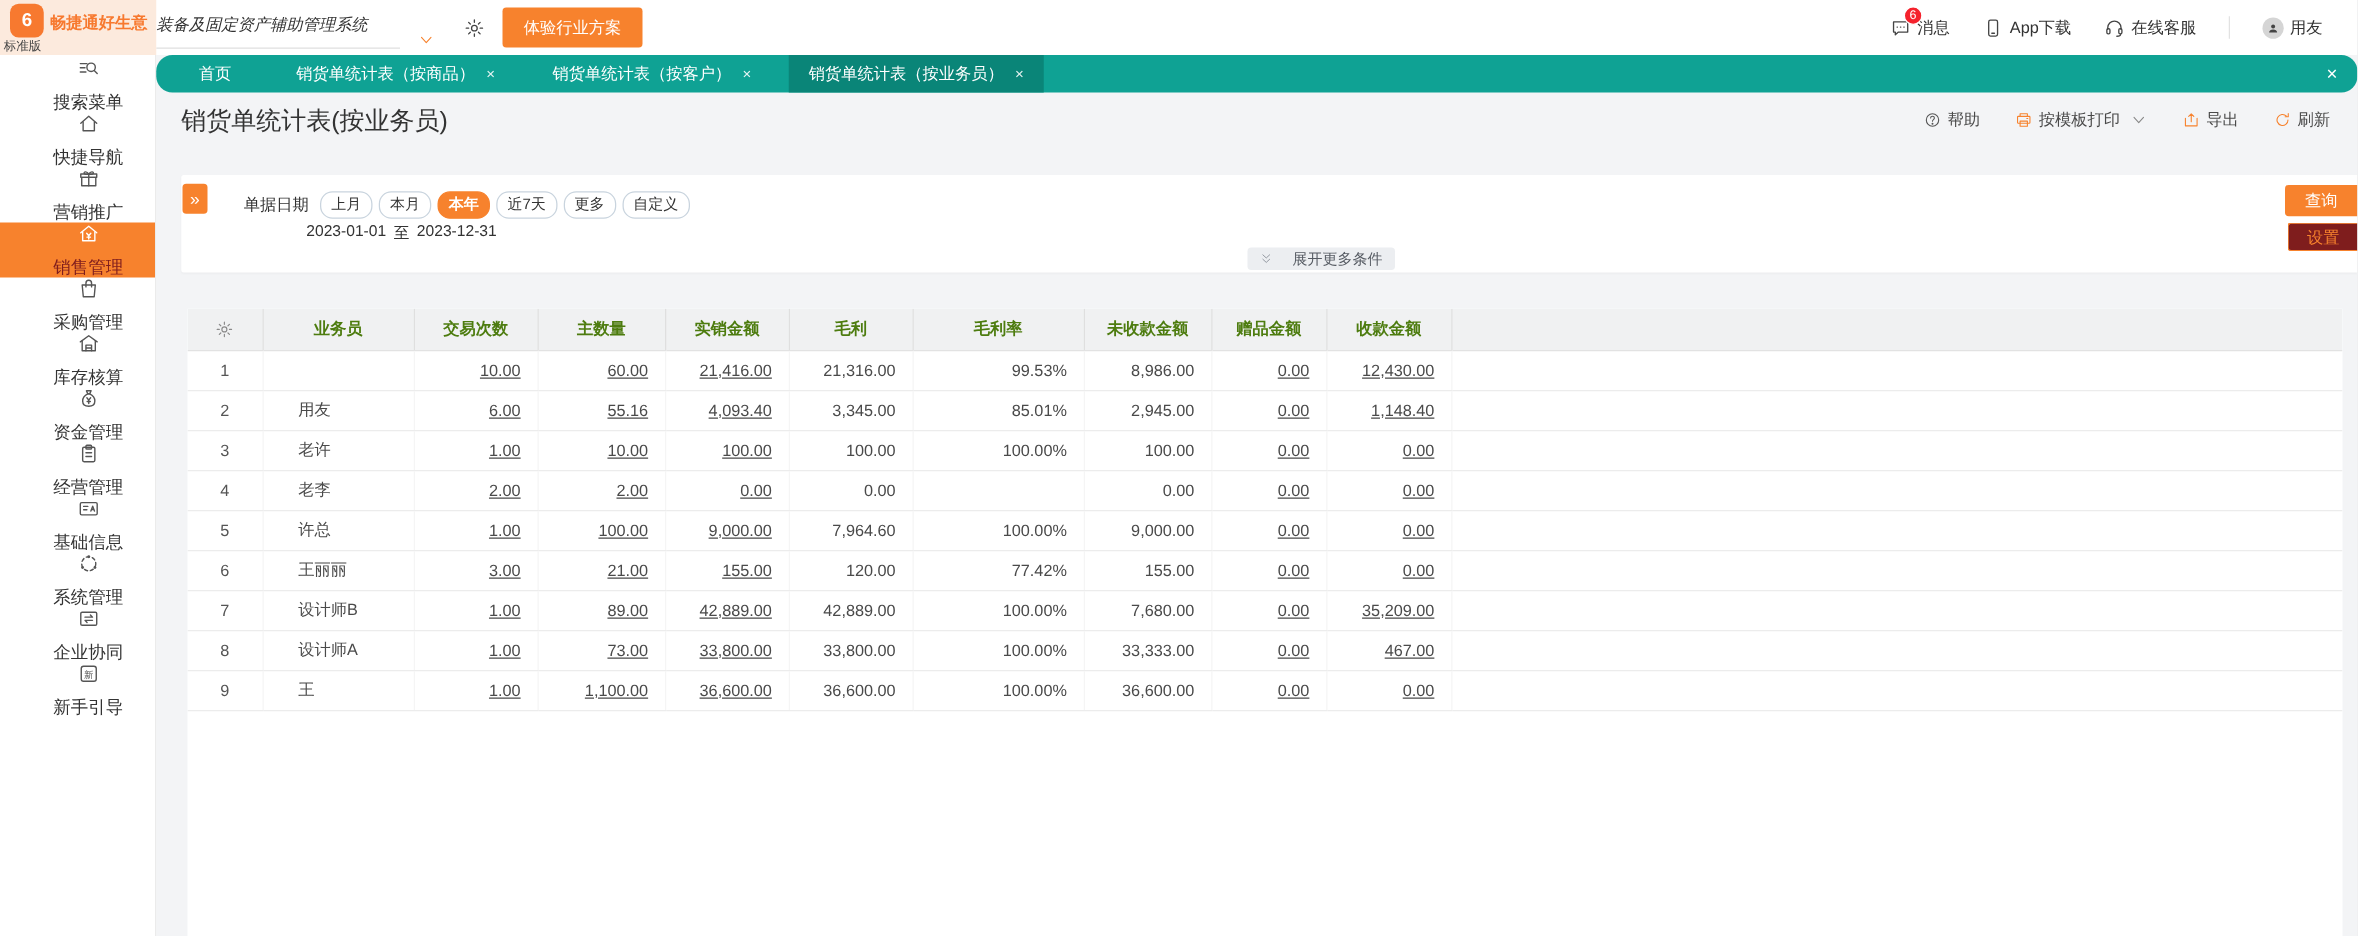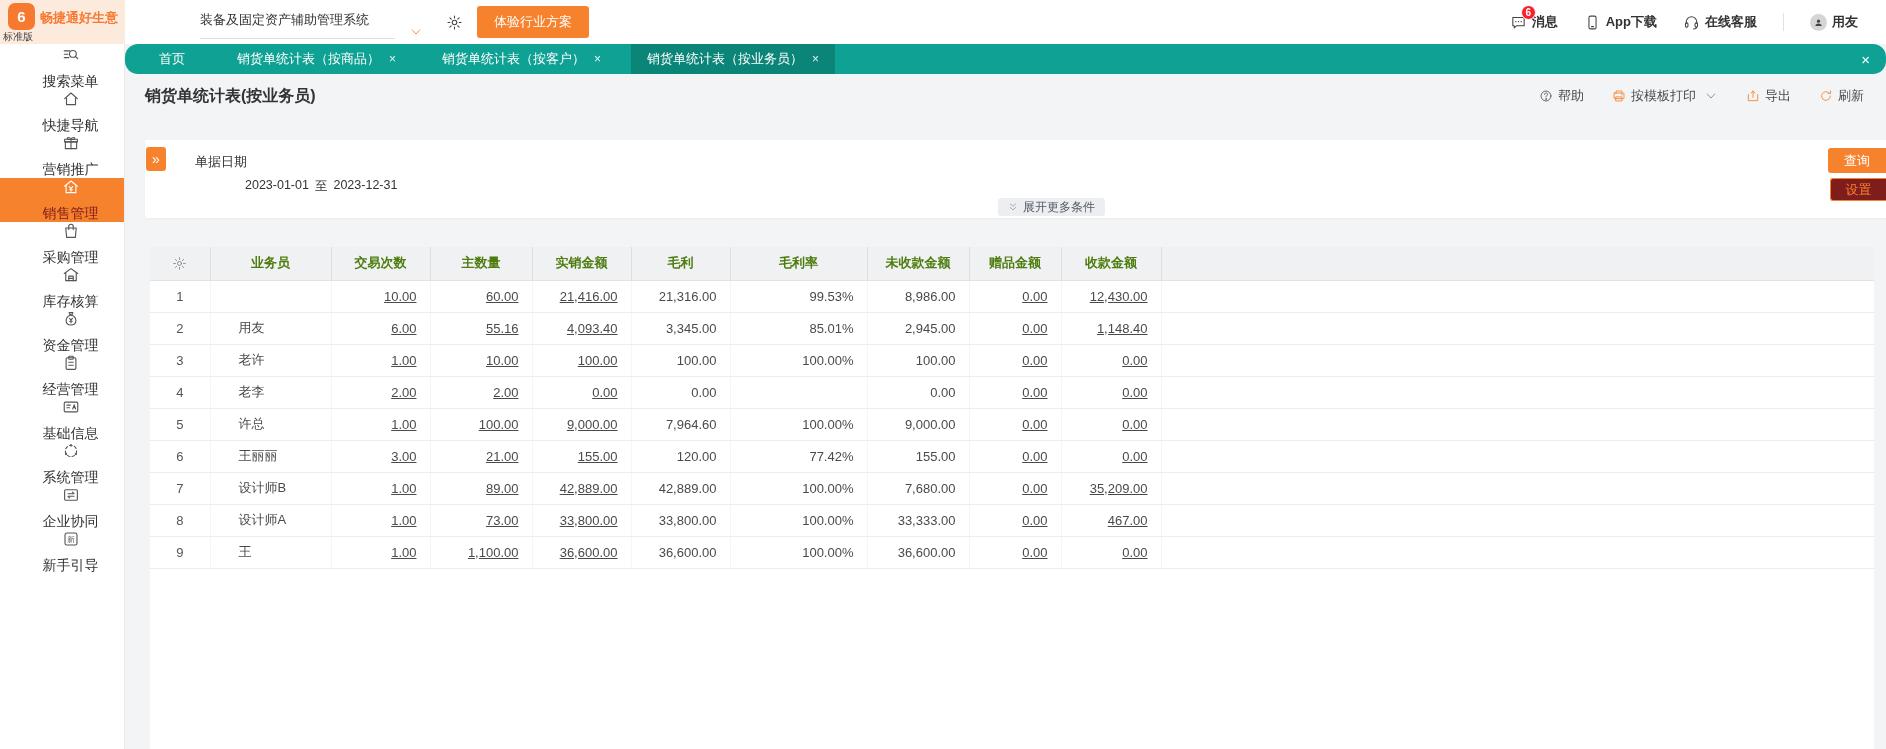--- a/index.html
+++ b/index.html
@@ -6,26 +6,26 @@
   html,body { background:#e9eaec; }
   body { font-family:"Liberation Sans","DejaVu Sans",sans-serif; }
   .app { width:1886px; height:749px; background:#f3f4f6; display:flex; flex-direction:column; overflow:hidden; color:#333; }
 
   
   .topbar { height:44px; flex:0 0 44px; background:#fff; display:flex; align-items:center; }
   .logo-block { width:125px; height:44px; flex:0 0 125px; background:#fceadd; position:relative; }
   .logo-mark { position:absolute; left:8px; top:3px; width:27px; height:27px; background:#f7792f; border-radius:7px; color:#fff; font-weight:bold; font-size:15px; display:flex; align-items:center; justify-content:center; }
   .logo-title { position:absolute; left:40px; top:9px; color:#f7792f; font-weight:bold; font-size:13px; white-space:nowrap; }
   .logo-sub { position:absolute; left:3px; top:30px; font-size:10px; color:#444; }
-  .sys-select { margin-left:75px; display:flex; align-items:flex-end; cursor:pointer; }
+  .sys-select { display:flex; align-items:flex-end; cursor:pointer;font-style:italic; }
   .sys-select .sys-label { font-size:13px; color:#333; border-bottom:1px solid #e0e0e0; padding:5px 26px 9px 0; }
   .sys-caret { width:14px; height:14px; color:#f7822d; margin-left:14px; }
   .gear-top { margin-left:23px; width:17px; height:17px; color:#444; cursor:pointer; }
   .trial-btn { margin-left:14px; background:#f7822d; color:#fff; font-size:13px; padding:7px 17px; border-radius:3px; border:none; cursor:pointer; }
-  .top-right { margin-left:auto; display:flex; align-items:center; gap:26px; padding-right:28px; font-size:13px; color:#333;font-weight:bold; }
+  .top-right { margin-left:auto; display:flex; align-items:center; gap:26px; padding-right:28px; font-size:13px; color:#333; }
   .tr-item { display:flex; align-items:center; gap:5px; cursor:pointer; position:relative; }
   .tr-item .icon { width:17px; height:17px; color:#444; }
   .badge { position:absolute; top:-8px; left:11px; background:#f5222d; color:#fff; font-size:10px; min-width:15px; height:15px; border-radius:8px; display:flex; align-items:center; justify-content:center; padding:0 3px; border:1px solid #fff; }
   .divider-v { width:1px; height:18px; background:#e2e2e2; }
   .avatar { width:26px; height:26px; border-radius:50%; background:#d5d5d5; color:#fff; padding:4px; }
 
   
   .body { flex:1; display:flex; min-height:0; }
   .sidebar { width:125px; flex:0 0 125px; background:#fff; border-right:1px solid #ebebeb; padding-top:2px; }
   .side-item { height:44px; display:flex; align-items:center; padding-left:17px; gap:9px; font-size:14px; color:#333; cursor:pointer; white-space:nowrap;flex-direction:column; }
@@ -38,21 +38,21 @@
   
   .tabbar { height:30px; flex:0 0 30px; background:#0fa294; display:flex; align-items:stretch; color:#fff; font-size:13px;border-radius:13px; }
   .tab { display:flex; align-items:center; gap:9px; padding:0 16px; margin-left:14px; cursor:pointer; white-space:nowrap; }
   .tab.first { padding:0 22px; margin-left:12px; }
   .tab.active { background:#0a8578; }
   .tab-close { font-size:12px; opacity:.9; }
   .tabbar-close { margin-left:auto; margin-right:16px; align-self:center; font-size:15px; line-height:1; cursor:pointer; }
 
   
   .titlebar { height:44px; flex:0 0 44px; display:flex; align-items:center; padding:0 22px 0 20px; }
-  .page-title { font-size:16px; color:#333;font-weight:bold; }
+  .page-title { font-size:20px; color:#333; }
   .toolbar { margin-left:auto; display:flex; align-items:center; gap:28px; font-size:13px; color:#4a4a4a; }
   .tool-item { display:flex; align-items:center; gap:5px; cursor:pointer; }
   .tool-item .icon { width:14px; height:14px; display:block; }
   .icon.orange { color:#f7822d; }
   .icon.gray { color:#555; }
   .print-caret { width:11px; height:11px; color:#888; margin-left:3px; }
 
   
   .filter-card { margin:22px 0 0 20px; background:#fff; height:78px; flex:0 0 78px; position:relative; border-radius:2px 0 0 2px; box-shadow:0 1px 2px rgba(0,0,0,.03); }
   .collapse-btn { position:absolute; left:1px; top:7px; width:20px; height:24px; background:#f7822d; color:#fff; border-radius:3px; display:flex; align-items:center; justify-content:center; font-size:14px; cursor:pointer; }
@@ -62,21 +62,21 @@
   .pill { border:1px solid #c9d4de; border-radius:10px; font-size:12px; padding:1px 8px 2px; color:#333; background:#fff; cursor:pointer; white-space:nowrap; }
   .pill.active { background:#f7822d; border-color:#f7822d; color:#fff; font-weight:bold; }
   .f-dates { position:absolute; left:100px; top:38px; font-size:12.5px; color:#333; display:flex; gap:6px; cursor:pointer; }
   .f-docno { position:absolute; left:625px; top:14px; display:flex; gap:10px; align-items:flex-start; }
   .u-input { width:432px; height:21px; border:none; border-bottom:1px solid #dcdcdc; background:transparent; outline:none; font-size:13px; }
   .f-doctype { position:absolute; left:1311px; top:14px; display:flex; gap:10px; }
   .type-input { width:292px; height:21px; border-bottom:1px solid #dcdcdc; position:relative; cursor:pointer; }
   .type-caret { position:absolute; right:14px; top:3px; width:13px; height:13px; color:#f7822d; }
   .search-btn { position:absolute; right:0; top:8px; width:58px; height:25px; background:#f7822d; color:#fff; border:none; border-radius:3px 0 0 3px; font-size:13px; cursor:pointer; }
   .settings-btn { position:absolute; right:0; top:38px; width:56px; height:23px; background:#7f1d1d; color:#f7822d; border:1px solid #f7822d; border-right:none; border-radius:3px 0 0 3px; font-size:13px; cursor:pointer; }
-  .expand-btn { position:absolute; left:853px; bottom:2px; height:18px; background:#eceef1; border-radius:3px; display:flex; align-items:center; gap:5px; padding:0 10px; font-size:12px; color:#565b63; cursor:pointer; white-space:nowrap; }
+  .expand-btn { position:absolute; left:853px; bottom:2px; height:18px; background:#eceef1; border-radius:3px; display:flex; align-items:center; gap:16px; padding:0 10px; font-size:12px; color:#565b63; cursor:pointer; white-space:nowrap; }
   .expand-btn .icon { width:10px; height:10px; color:#7b828c; }
 
   
   .table-card { margin:29px 12px 0 25px; background:#fff; flex:1; min-height:0; overflow:hidden; }
   table { width:100%; border-collapse:collapse; table-layout:fixed; }
   thead th { height:33px; background:#f0f1f2; font-size:13px; font-weight:bold; color:#4d7c0f; border-bottom:1px solid #e2e2e2; border-left:1px solid #dfdfdf; text-align:center; white-space:nowrap; }
   thead th:first-child { border-left:none; }
   .th-gear { width:15px; height:15px; color:#8a8a8a; margin:0 auto; display:block; cursor:pointer; }
   tbody td { height:32px; font-size:13px; color:#4a4a4a; border-bottom:1px solid #ececec; border-left:1px solid #f5f5f5; white-space:nowrap; overflow:hidden; }
   tbody td:first-child { border-left:none; text-align:center; color:#555; }
@@ -347,20 +347,28 @@
               </span>
             <span>刷新</span>
           </div>
         </div>
       </div>
 
       <div class="filter-card">
         <div class="collapse-btn">»</div>
         <div class="f-date">
           <span class="f-label">单据日期</span>
+          <span class="pills">
+              <span class="pill">上月</span>
+              <span class="pill">本月</span>
+              <span class="pill active">本年</span>
+              <span class="pill">近7天</span>
+              <span class="pill">更多</span>
+              <span class="pill">自定义</span>
+            </span>
         </div>
         <div class="f-dates">
           <span>2023-01-01</span>
           <span>至</span>
           <span>2023-12-31</span>
         </div>
         <button class="search-btn">查询</button>
         <button class="settings-btn">设置</button>
         <div class="expand-btn">
           <span class="icon">

